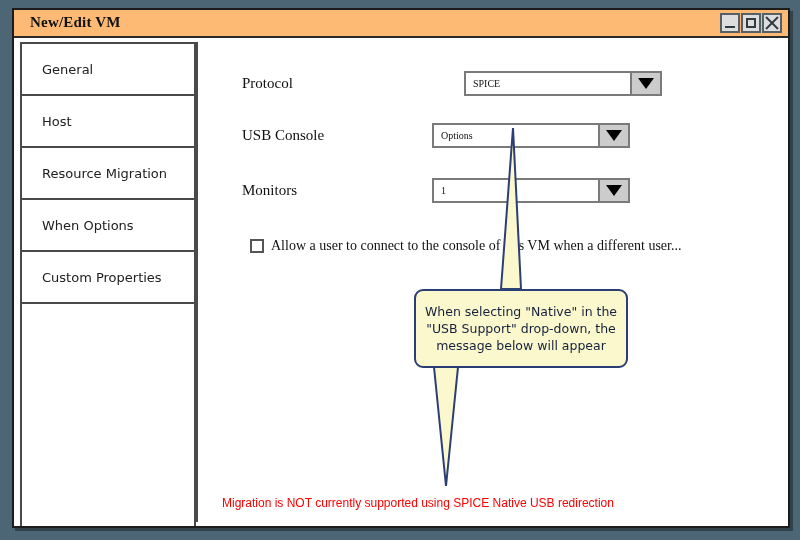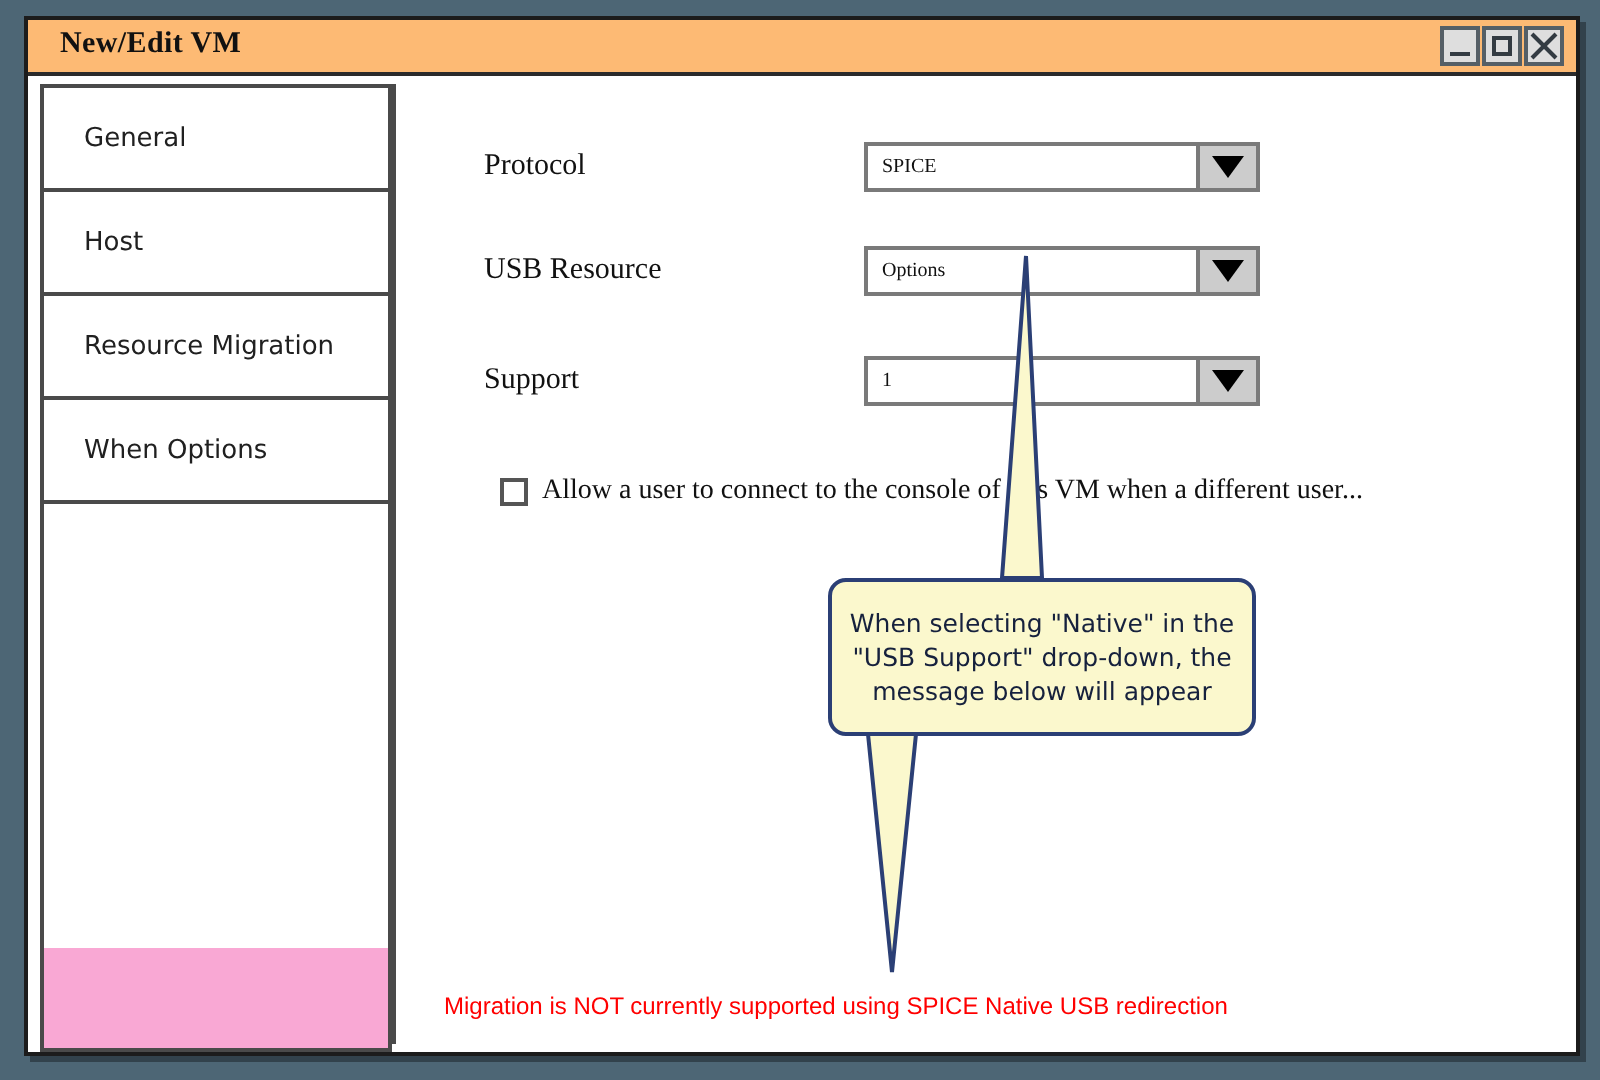--- a/index.html
+++ b/index.html
@@ -84,21 +84,21 @@
 
   
   #sidebar {
     position: absolute;
     left: 6px;
     top: 32px;
     width: 176px;
     height: 484px;
     border: 2px solid #4a4a4a;
     box-sizing: border-box;
-    background: #f9a8d4;
+    background: #0f766e;
   }
   .side-item {
     height: 52px;
     border-bottom: 2px solid #4a4a4a;
     box-sizing: border-box;
     display: flex;
     align-items: center;
     padding-left: 20px;
     font-family: "DejaVu Sans", sans-serif;
     font-size: 13px;
@@ -265,47 +265,50 @@
     </div>
     <div class="side-item">
       <span>Host</span>
     </div>
     <div class="side-item">
       <span>Resource Migration</span>
     </div>
     <div class="side-item">
       <span>When Options</span>
     </div>
+    <div class="side-item">
+      <span>Custom Properties</span>
+    </div>
     <div class="side-filler"></div>
   </div>
 
   <div id="main-panel">
 
-    <div class="form-row" style="top:28px;">
+    <div class="form-row" style="top:28px;justify-content:space-between;">
       <span class="form-label">Protocol</span>
       <div class="dropdown">
         <span class="dd-value">SPICE</span>
         <span class="dd-arrow">
             <span class="tri"></span>
           </span>
       </div>
     </div>
 
     <div class="form-row" style="top:80px;">
-      <span class="form-label">USB Resource</span>
+      <span class="form-label">USB Console</span>
       <div class="dropdown">
         <span class="dd-value">Options</span>
         <span class="dd-arrow">
             <span class="tri"></span>
           </span>
       </div>
     </div>
 
     <div class="form-row" style="top:135px;">
-      <span class="form-label">Support</span>
+      <span class="form-label">Monitors</span>
       <div class="dropdown">
         <span class="dd-value">1</span>
         <span class="dd-arrow">
             <span class="tri"></span>
           </span>
       </div>
     </div>
 
     <div id="checkbox-row">
       <span id="checkbox-box"></span>

